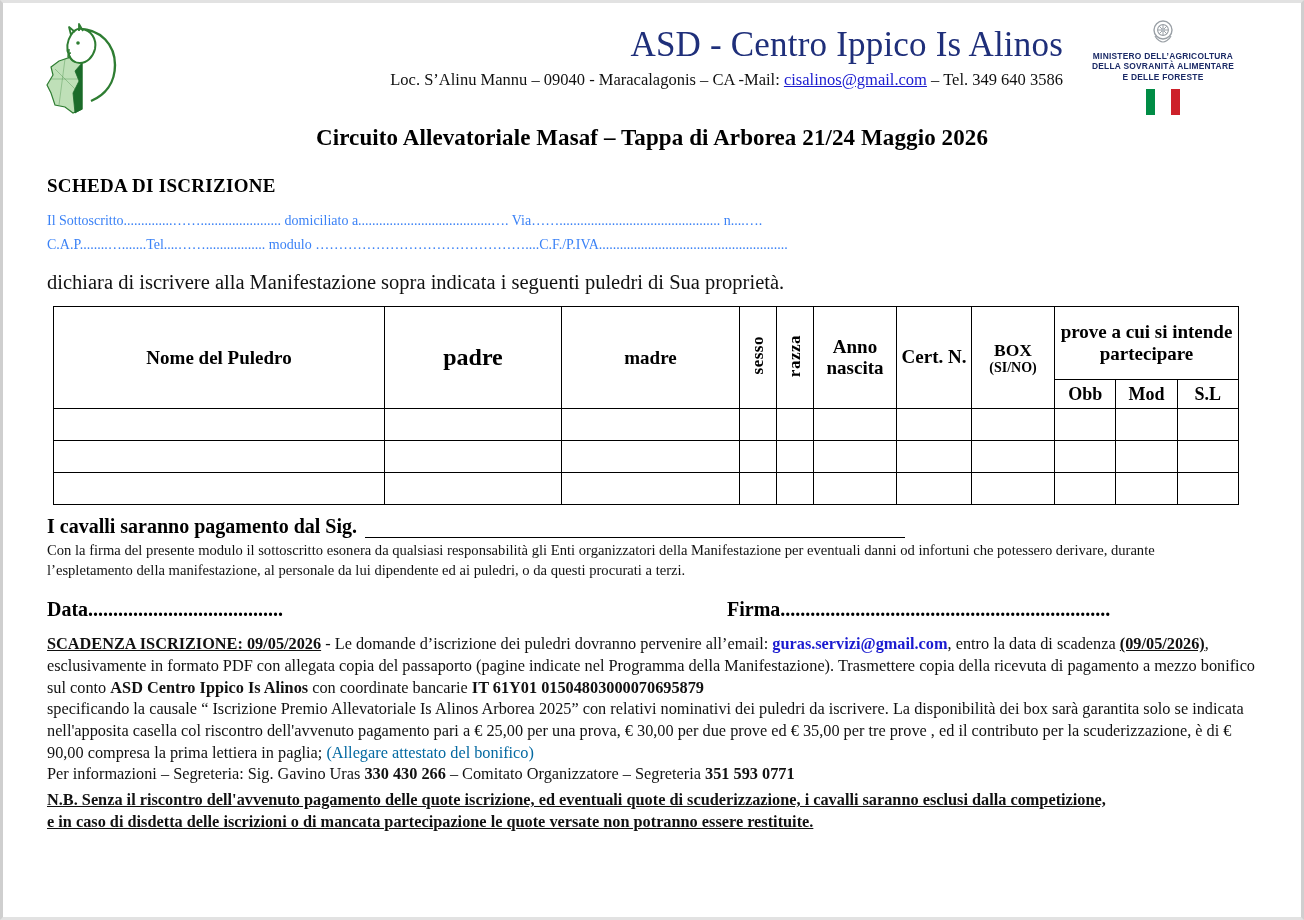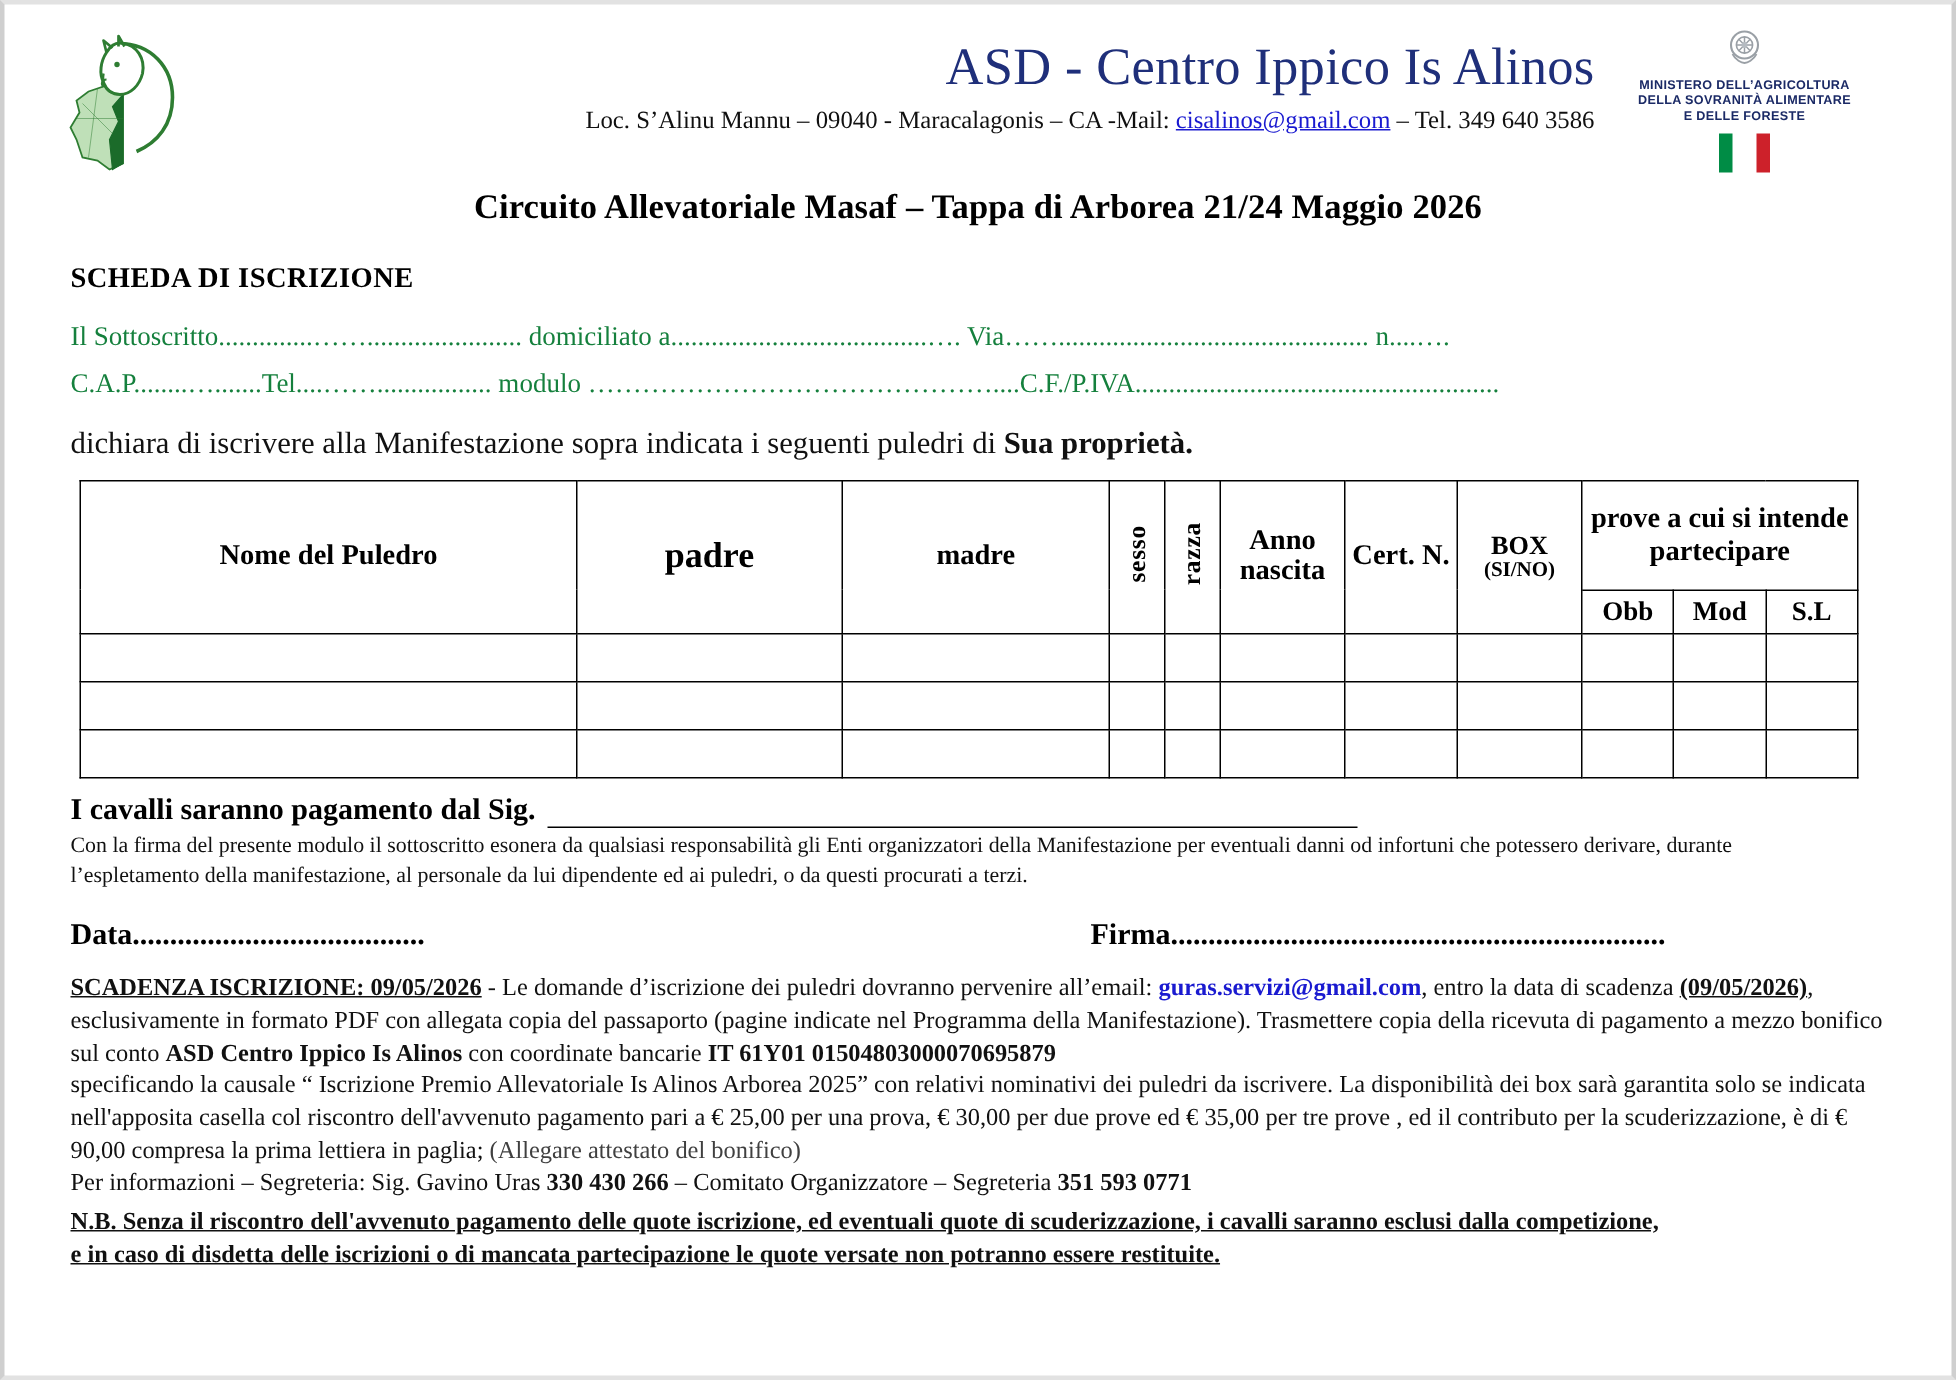--- a/index.html
+++ b/index.html
@@ -116,34 +116,34 @@
     font-weight: bold;
     letter-spacing: 0.3px;
   }
 
   
   .form-lines {
     margin: 12px 0 0 44px;
     width: 1198px;
   }
   .form-line {
-    font-size: 18px;
+    font-size: 14px;
     line-height: 1.72;
-    color: #15803d;
+    color: #3b82f6;
     white-space: nowrap;
     overflow: hidden;
   }
 
   
   .dichiara {
     margin: 14px 0 0 44px;
     font-size: 20.5px;
     color: #111;
   }
-  .dichiara b { font-weight: bold; }
+  .dichiara b { font-weight: normal; }
 
   
   table.puledri {
     margin: 12px 0 0 50px;
     border-collapse: collapse;
     width: 1186px;
     table-layout: fixed;
   }
   table.puledri td, table.puledri th {
     border: 1px solid #000;
@@ -211,21 +211,21 @@
   
   .notes {
     margin: 12px 0 0 44px;
     width: 1210px;
     font-size: 16.3px;
     line-height: 1.33;
     color: #111;
   }
   .notes b { font-weight: bold; }
   .notes u { text-decoration: underline; }
-  .blue { color: #404040; }
+  .blue { color: #0369a1; }
   .blue-b { color: #1a1ad0; font-weight: bold; }
   .nb {
     margin-top: 4px;
     font-weight: bold;
     text-decoration: underline;
     line-height: 1.35;
   }
   .nowrap { white-space: nowrap; }
 </style>
 </head>

